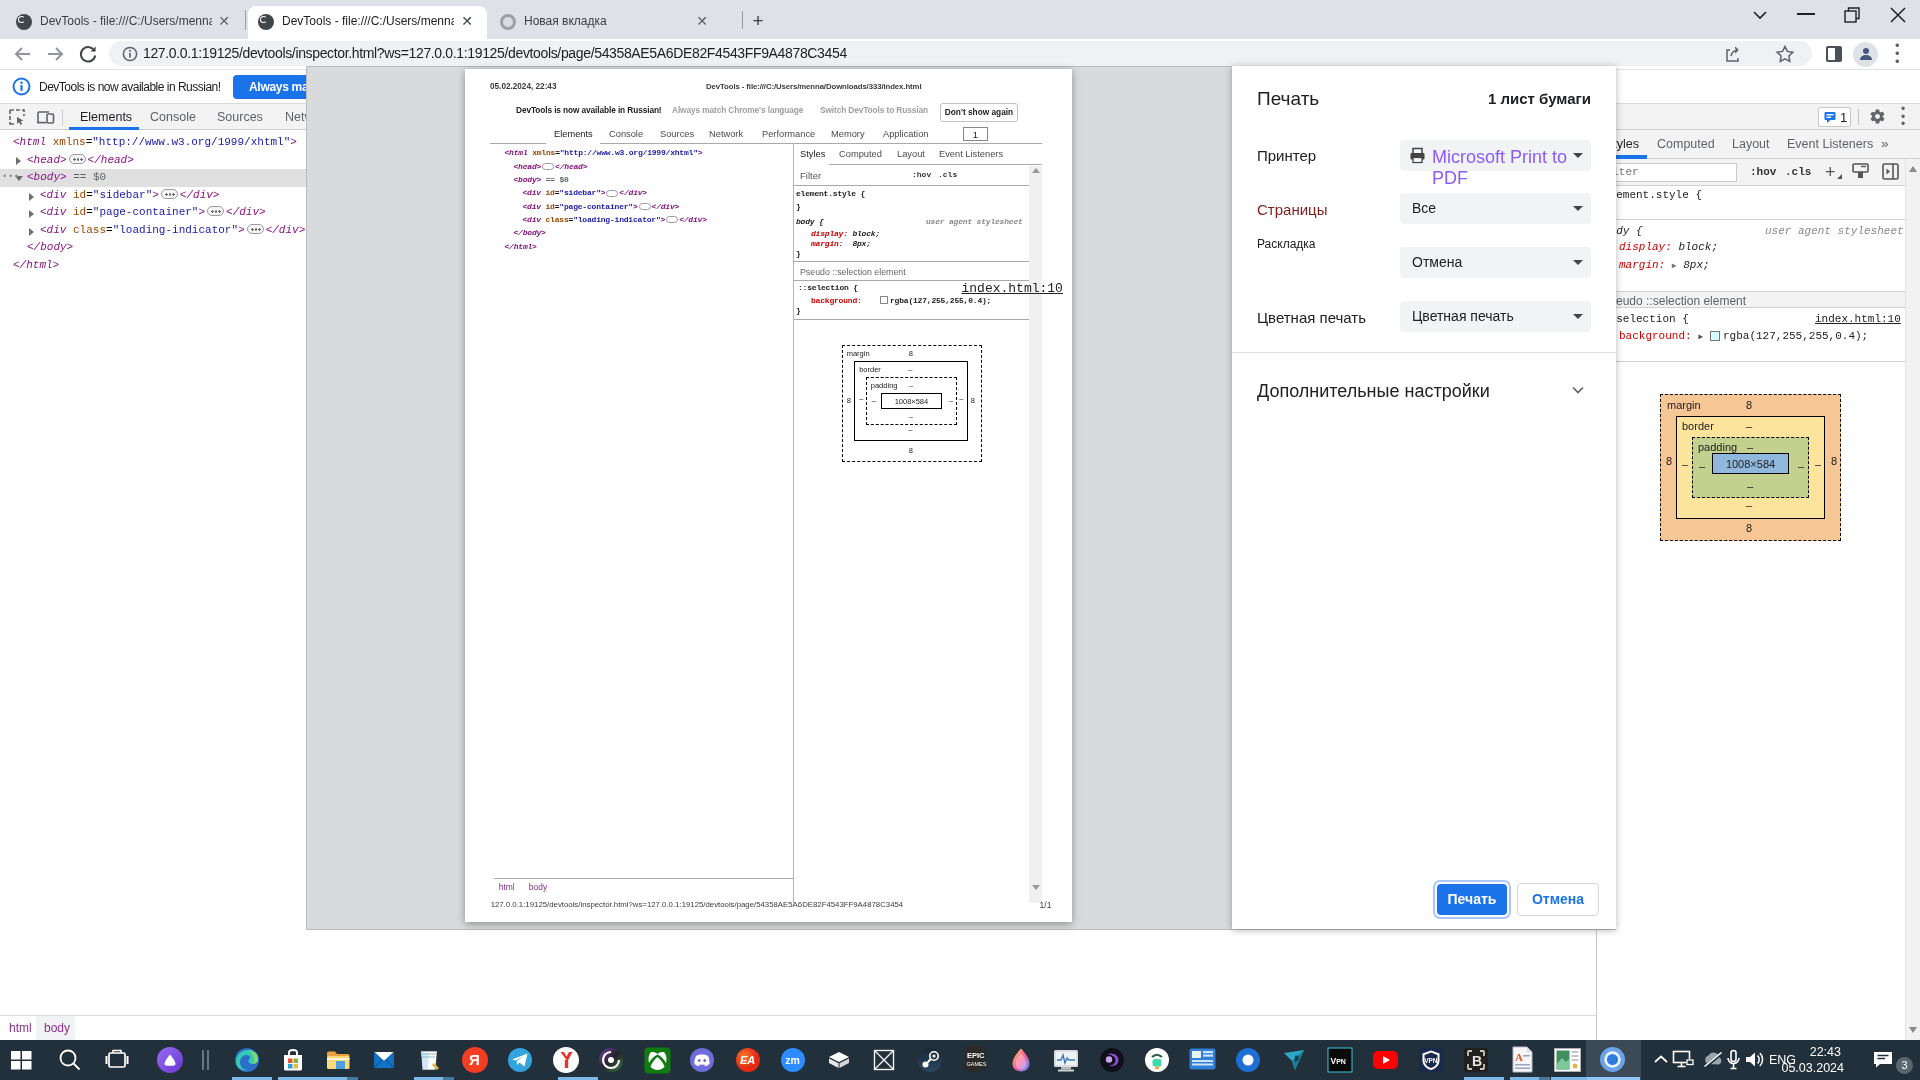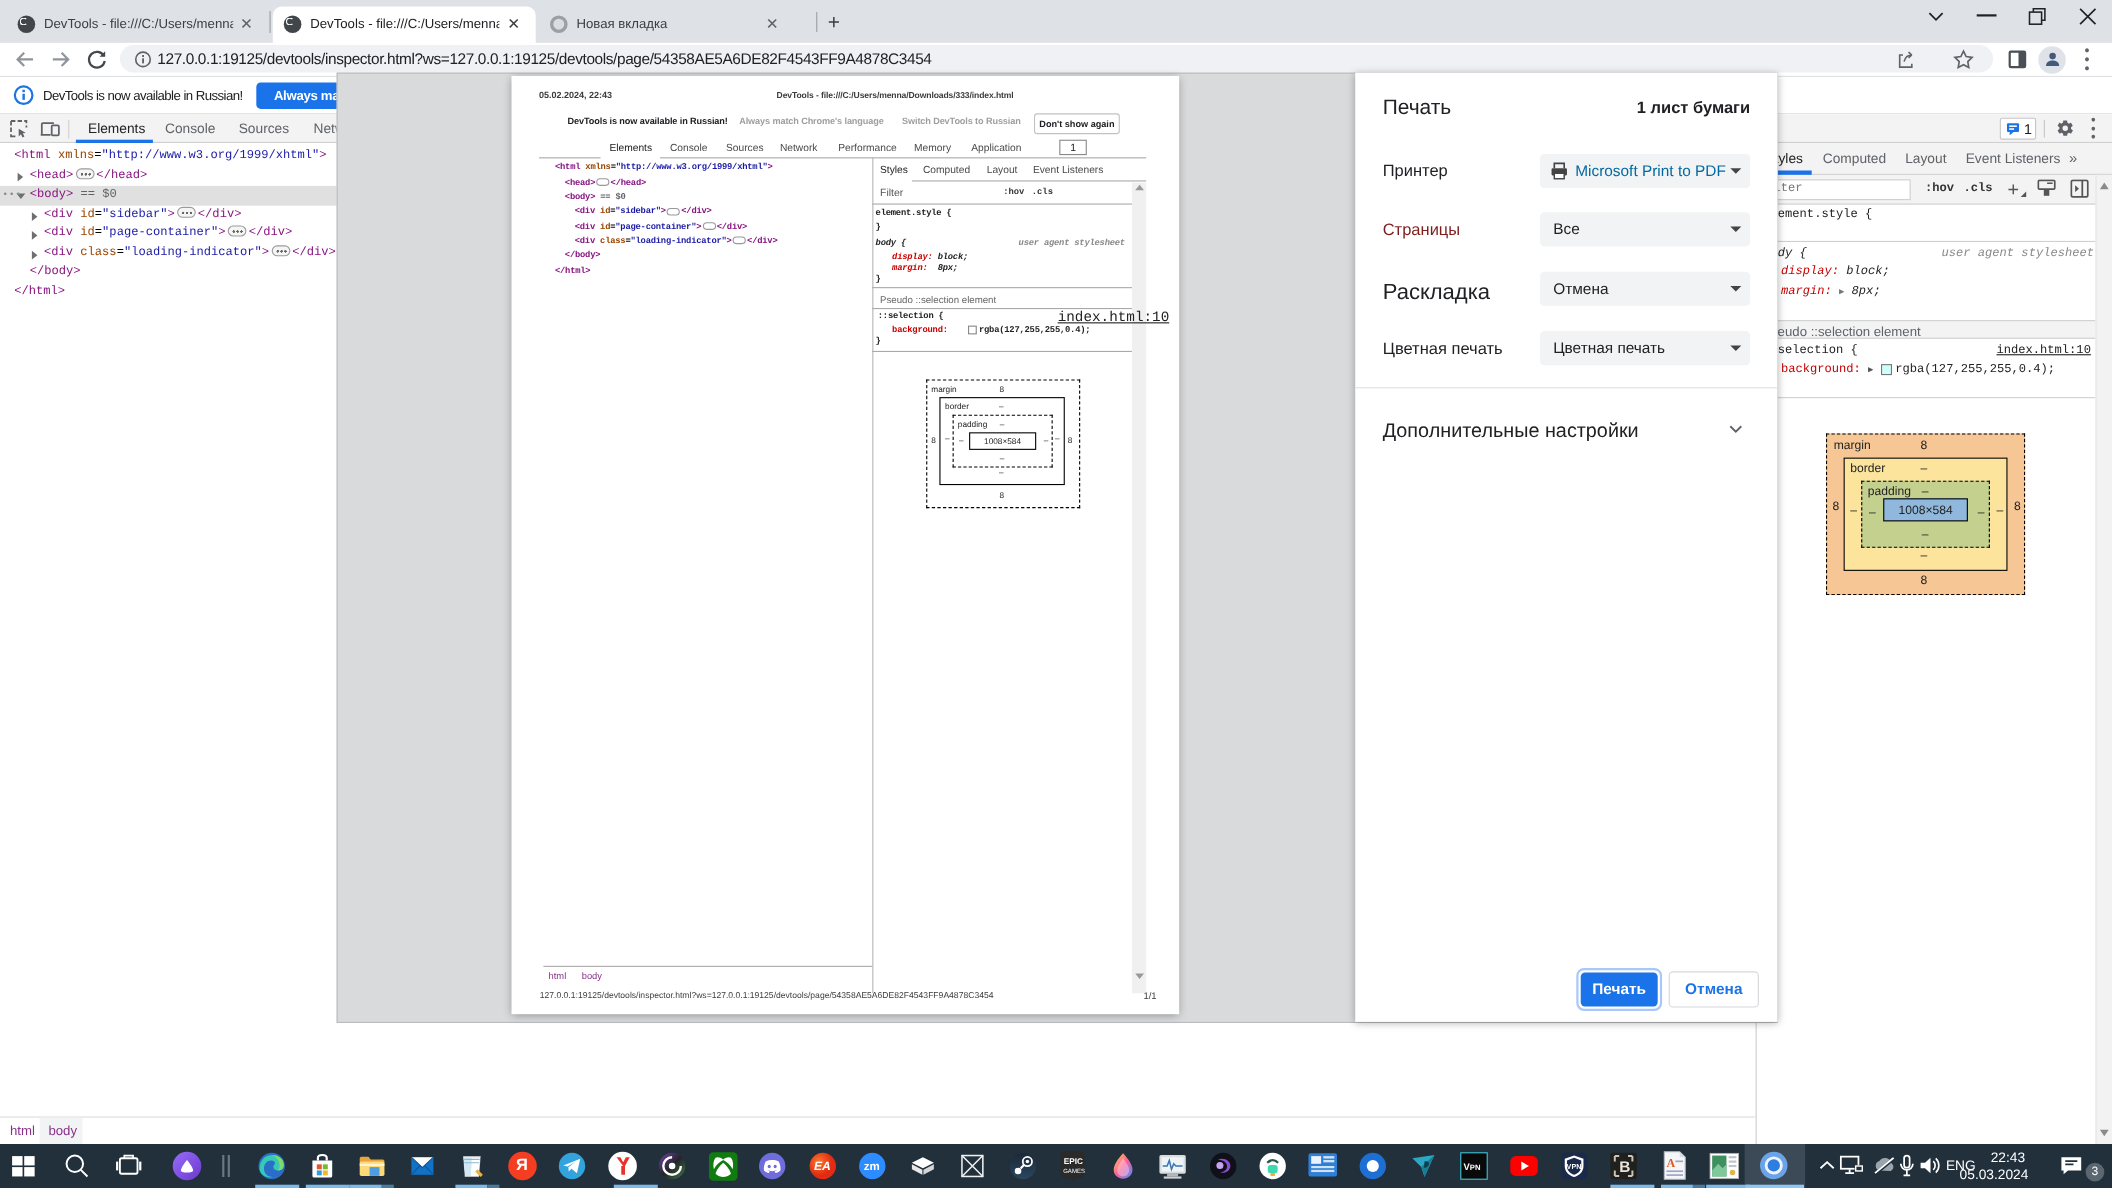--- a/index.html
+++ b/index.html
@@ -1,20 +1,20 @@
 <!DOCTYPE html>
 <html><head>
 <meta charset="utf-8">
 <style>
 *{margin:0;padding:0;box-sizing:border-box;}
 html,body{width:1920px;height:1080px;overflow:hidden;background:#fff;font-family:"Liberation Sans",sans-serif;}
 .abs{position:absolute;}
 .mono{font-family:"Liberation Mono",monospace;}
 
-.tg{color:#881280;}.an{color:#994500;}.av{color:#1a1aa6;}.gy{color:#5f6368;}
+.tg{color:#881280;font-style:italic;}.an{color:#994500;}.av{color:#1a1aa6;}.gy{color:#5f6368;}
 .red{color:#c80000;}
 .badge{display:inline-block;width:17px;height:10px;border:1px solid #9b9b9b;border-radius:6px;vertical-align:middle;margin:0 2px;position:relative;top:-1px;background:radial-gradient(circle at 4.5px 4.5px,#666 1px,rgba(0,0,0,0) 1.3px),radial-gradient(circle at 8px 4.5px,#666 1px,rgba(0,0,0,0) 1.3px),radial-gradient(circle at 11.5px 4.5px,#666 1px,rgba(0,0,0,0) 1.3px),#f5f5f5;}
 .mbadge{display:inline-block;width:12px;height:7px;border:1px solid #999;border-radius:4px;background:#fff;vertical-align:middle;margin:0 1px;}
 </style>
 </head>
 <body>
 
 <div class="abs" style="left:0;top:0;width:1920px;height:39px;background:#dee1e6;">
 
   <div class="abs" style="left:8px;top:6px;width:236px;height:33px;">
@@ -338,29 +338,29 @@
 <div class="abs" style="left:1232px;top:66px;width:383.5px;height:863px;background:#fff;box-shadow:0 1px 7px rgba(0,0,0,0.3);z-index:12;">
   <div class="abs" style="left:25px;top:22px;font-size:19px;color:#202124;">Печать</div>
   <div class="abs" style="left:0;top:24px;width:359px;text-align:right;font-size:15px;font-weight:bold;color:#202124;">1 лист бумаги</div>
   <div class="abs" style="left:25px;top:81px;font-size:15px;color:#202124;">Принтер</div>
   <div class="abs" style="left:168px;top:74px;width:191px;height:30.5px;background:#f1f3f4;border-radius:4px;">
     <svg class="abs" style="left:9px;top:7px;" width="17" height="17" viewBox="0 0 17 17">
         <path d="M4 6 V1.5 H13 V6" fill="none" stroke="#444" stroke-width="1.5"></path>
         <rect x="1.5" y="6" width="14" height="6.5" rx="1" fill="#444"></rect>
         <rect x="4" y="10.5" width="9" height="5" fill="#fff" stroke="#444" stroke-width="1.3"></rect>
       </svg>
-    <div class="abs" style="left:32px;top:7px;font-size:14px;color:#0369a1;">Microsoft Print to PDF</div>
+    <div class="abs" style="left:32px;top:7px;font-size:18px;color:#8b5cf6;">Microsoft Print to PDF</div>
     <div class="abs" style="left:173px;top:13px;width:0;height:0;border-top:5.5px solid #444;border-left:5px solid transparent;border-right:5px solid transparent;"></div>
   </div>
   <div class="abs" style="left:25px;top:135px;font-size:15px;color:#7f1d1d;">Страницы</div>
   <div class="abs" style="left:168px;top:127px;width:191px;height:30.5px;background:#f1f3f4;border-radius:4px;">
     <div class="abs" style="left:12px;top:7px;font-size:14px;color:#202124;">Все</div>
     <div class="abs" style="left:173px;top:13px;width:0;height:0;border-top:5.5px solid #444;border-left:5px solid transparent;border-right:5px solid transparent;"></div>
   </div>
-  <div class="abs" style="left:25px;top:189px;font-size:20px;color:#202124;">Раскладка</div>
+  <div class="abs" style="left:25px;top:171px;font-size:12px;color:#202124;">Раскладка</div>
   <div class="abs" style="left:168px;top:181px;width:191px;height:30.5px;background:#f1f3f4;border-radius:4px;">
     <div class="abs" style="left:12px;top:7px;font-size:14px;color:#202124;">Отмена</div>
     <div class="abs" style="left:173px;top:13px;width:0;height:0;border-top:5.5px solid #444;border-left:5px solid transparent;border-right:5px solid transparent;"></div>
   </div>
   <div class="abs" style="left:25px;top:243px;font-size:15px;color:#202124;">Цветная печать</div>
   <div class="abs" style="left:168px;top:235px;width:191px;height:30.5px;background:#f1f3f4;border-radius:4px;">
     <div class="abs" style="left:12px;top:7px;font-size:14px;color:#202124;">Цветная печать</div>
     <div class="abs" style="left:173px;top:13px;width:0;height:0;border-top:5.5px solid #444;border-left:5px solid transparent;border-right:5px solid transparent;"></div>
   </div>
   <div class="abs" style="left:0;top:285.5px;width:383.5px;height:1px;background:#e0e0e0;"></div>

